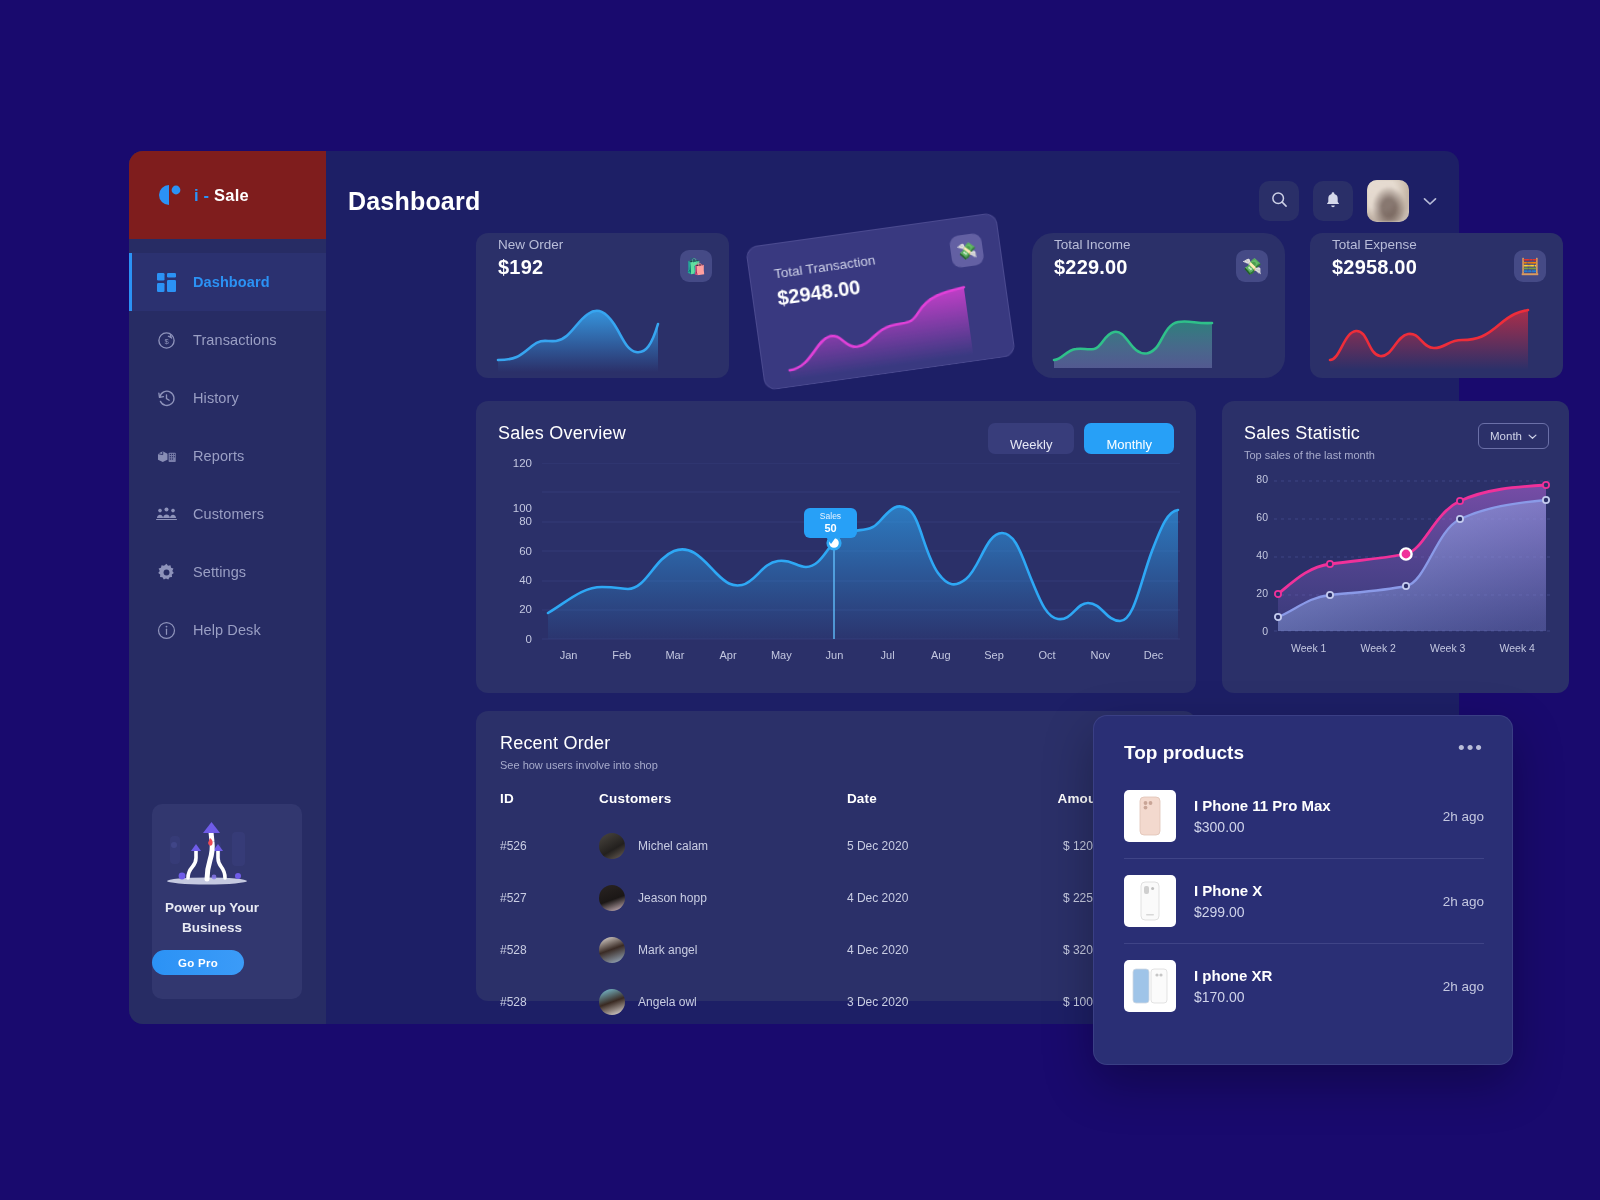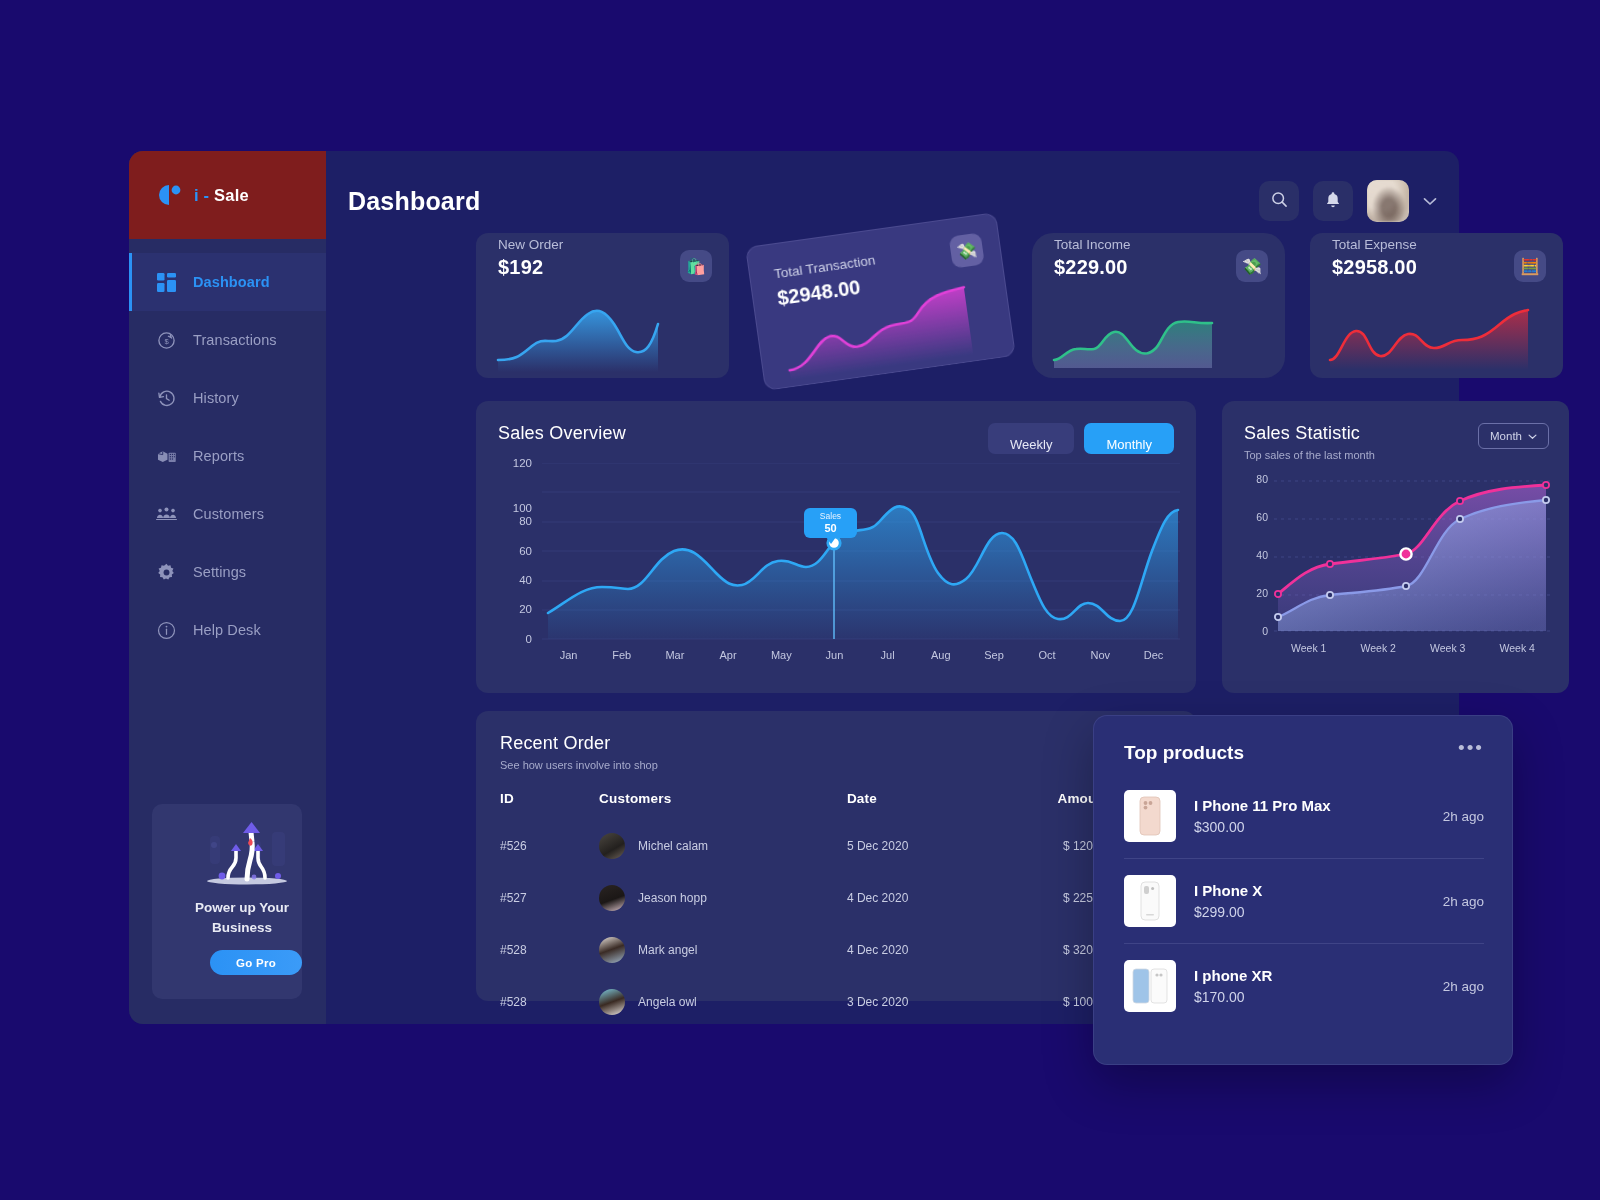--- a/index.html
+++ b/index.html
@@ -45,21 +45,21 @@
   .nav-item.active::before {
     content: ""; position: absolute; left: 0; top: 0; bottom: 0; width: 3px; background: #2b92f5;
   }
   .nav-item.active .ico { color: #2b92f5; }
   .nav-item.active .lbl { color: #2b92f5; font-weight: bold; }
 
   
   .promo {
     position: absolute; left: 23px; bottom: 25px; width: 150px; height: 195px;
     background: #32376f; border-radius: 10px;
-    display: flex; flex-direction: column; align-items: flex-end;
+    display: flex; flex-direction: column; align-items: flex-start;
     padding-top: 16px;
   }
   .promo-art { width: 110px; height: 72px; }
   .promo-title {
     font-size: 13.5px; color: #e8eaf4; font-weight: bold; text-align: center;
     line-height: 20px; margin-top: 6px; width: 120px;
   }
   .promo-btn {
     margin-top: 12px; width: 92px; height: 25px; border-radius: 13px;
     background: linear-gradient(90deg, #2b92f5, #3b9bf8);

